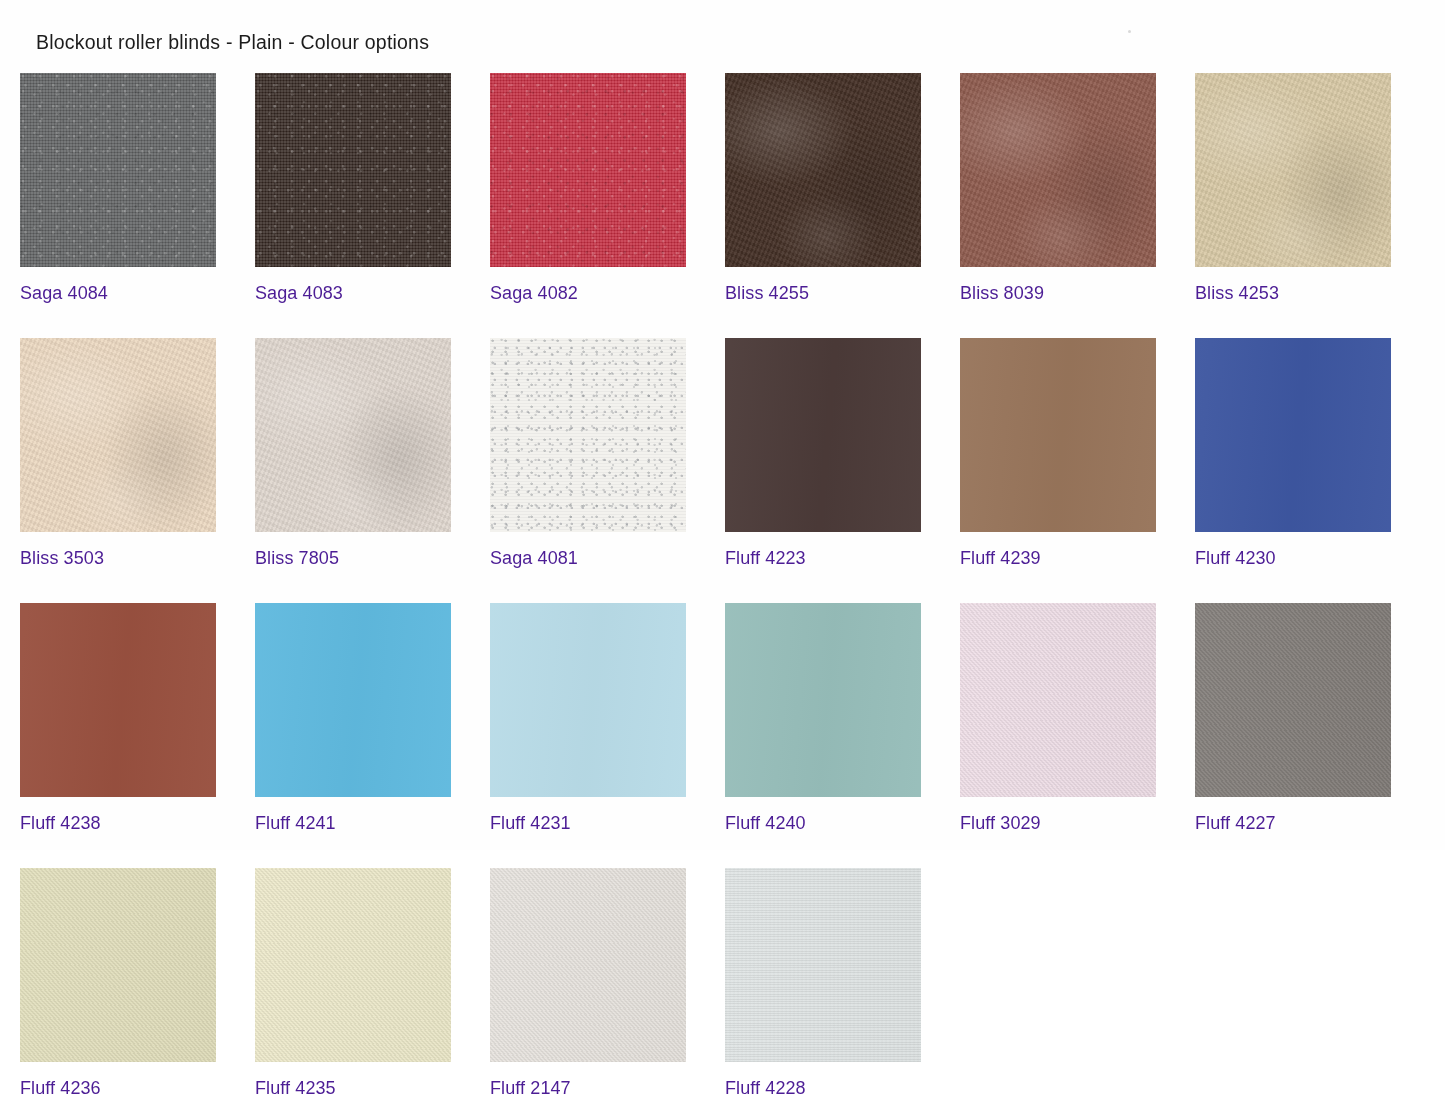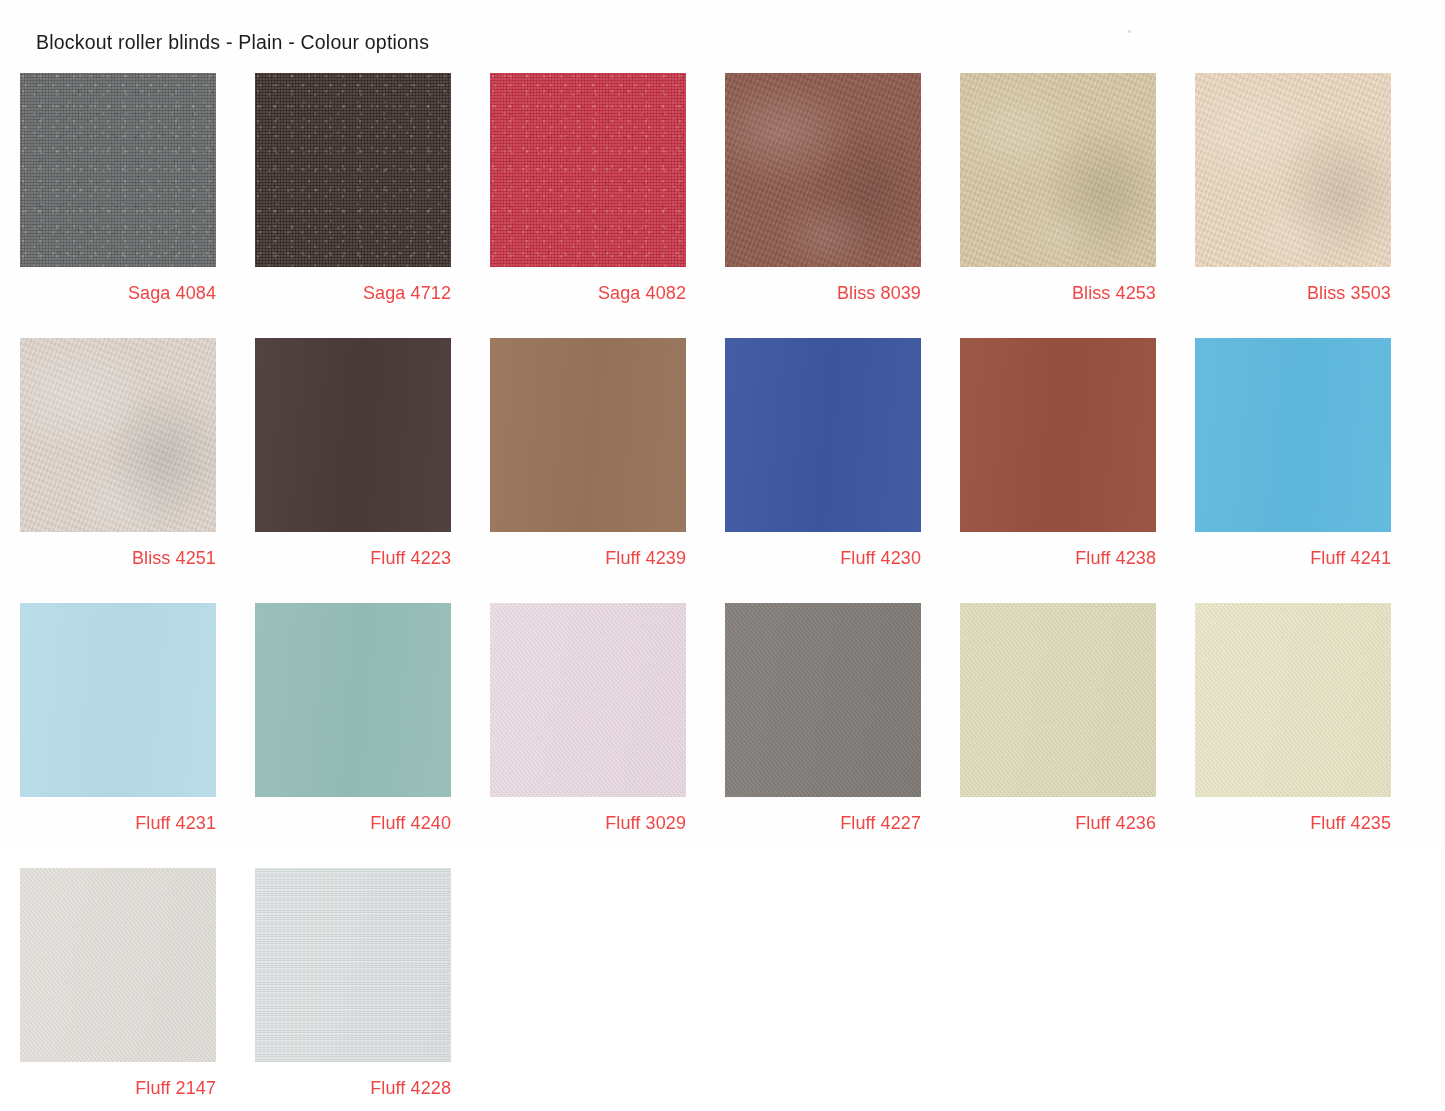--- a/index.html
+++ b/index.html
@@ -123,23 +123,23 @@
   
   .tex-rib {
     background-image:
       repeating-linear-gradient(0deg, rgba(0,0,0,0.055) 0 1px, rgba(255,255,255,0.06) 1px 2.4px),
       repeating-linear-gradient(90deg, rgba(0,0,0,0.016) 0 2px, transparent 2px 4px),
       linear-gradient(100deg, rgba(255,255,255,0.05), rgba(0,0,0,0.015));
   }
 
   .swatch-label {
     margin-top: 16px;
-    text-align: right;
+    text-align: left;
     font-size: 18px;
-    color: #ef4444;
+    color: #4c1d95;
     letter-spacing: 0.1px;
     white-space: nowrap;
   }
 
   #corner-mark {
     position: absolute;
     right: 314px;
     top: 30px;
     width: 3px;
     height: 3px;
@@ -160,29 +160,35 @@
       <div class="swatch-cell">
         <div class="swatch-chip" style="background-color: rgb(93, 95, 96);">
           <div class="tex tex-saga"></div>
         </div>
         <div class="swatch-label">Saga 4084</div>
       </div>
       <div class="swatch-cell">
         <div class="swatch-chip" style="background-color: rgb(51, 38, 32);">
           <div class="tex tex-saga"></div>
         </div>
-        <div class="swatch-label">Saga 4712</div>
+        <div class="swatch-label">Saga 4083</div>
       </div>
       <div class="swatch-cell">
         <div class="swatch-chip" style="background-color: rgb(195, 42, 62);">
           <div class="tex tex-saga"></div>
         </div>
         <div class="swatch-label">Saga 4082</div>
       </div>
       <div class="swatch-cell">
+        <div class="swatch-chip" style="background-color: rgb(68, 48, 38);">
+          <div class="tex tex-bliss"></div>
+        </div>
+        <div class="swatch-label">Bliss 4255</div>
+      </div>
+      <div class="swatch-cell">
         <div class="swatch-chip" style="background-color: rgb(143, 92, 79);">
           <div class="tex tex-bliss"></div>
         </div>
         <div class="swatch-label">Bliss 8039</div>
       </div>
       <div class="swatch-cell">
         <div class="swatch-chip" style="background-color: rgb(216, 201, 166);">
           <div class="tex tex-bliss"></div>
         </div>
         <div class="swatch-label">Bliss 4253</div>
@@ -190,21 +196,27 @@
       <div class="swatch-cell">
         <div class="swatch-chip" style="background-color: rgb(236, 217, 194);">
           <div class="tex tex-bliss"></div>
         </div>
         <div class="swatch-label">Bliss 3503</div>
       </div>
       <div class="swatch-cell">
         <div class="swatch-chip" style="background-color: rgb(224, 215, 207);">
           <div class="tex tex-bliss"></div>
         </div>
-        <div class="swatch-label">Bliss 4251</div>
+        <div class="swatch-label">Bliss 7805</div>
+      </div>
+      <div class="swatch-cell">
+        <div class="swatch-chip" style="background-color: rgb(243, 242, 238);">
+          <div class="tex tex-saga-light"></div>
+        </div>
+        <div class="swatch-label">Saga 4081</div>
       </div>
       <div class="swatch-cell">
         <div class="swatch-chip" style="background-color: rgb(75, 58, 56);">
           <div class="tex tex-flat"></div>
         </div>
         <div class="swatch-label">Fluff 4223</div>
       </div>
       <div class="swatch-cell">
         <div class="swatch-chip" style="background-color: rgb(151, 116, 90);">
           <div class="tex tex-flat"></div>

